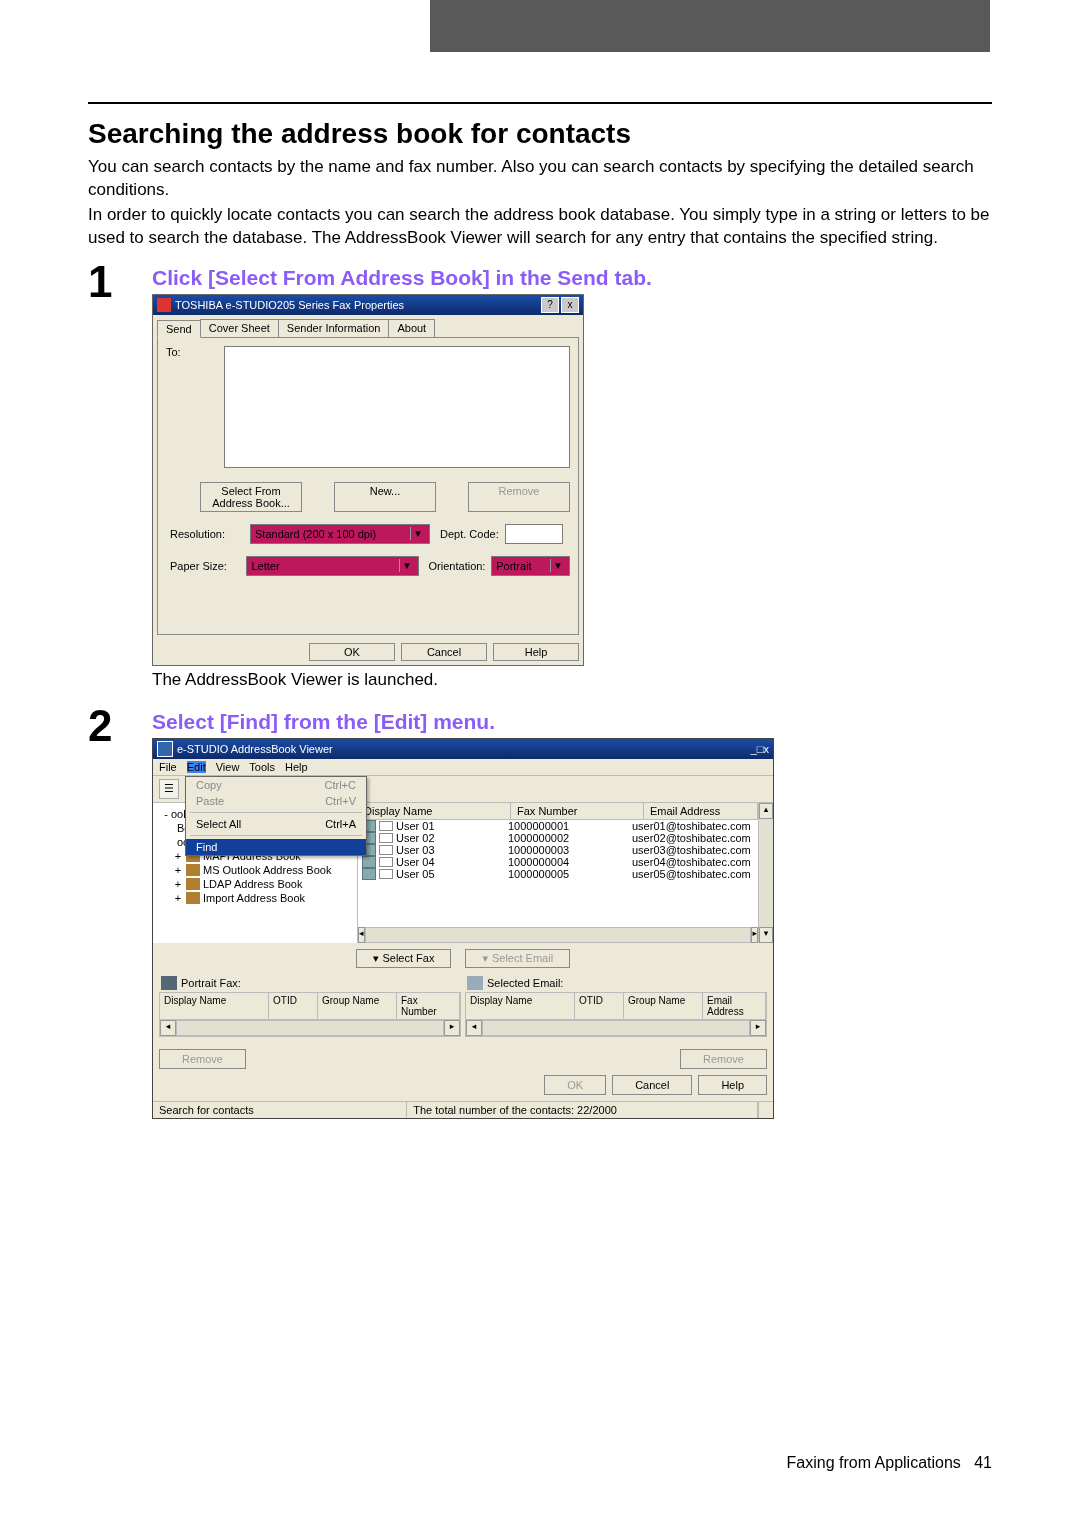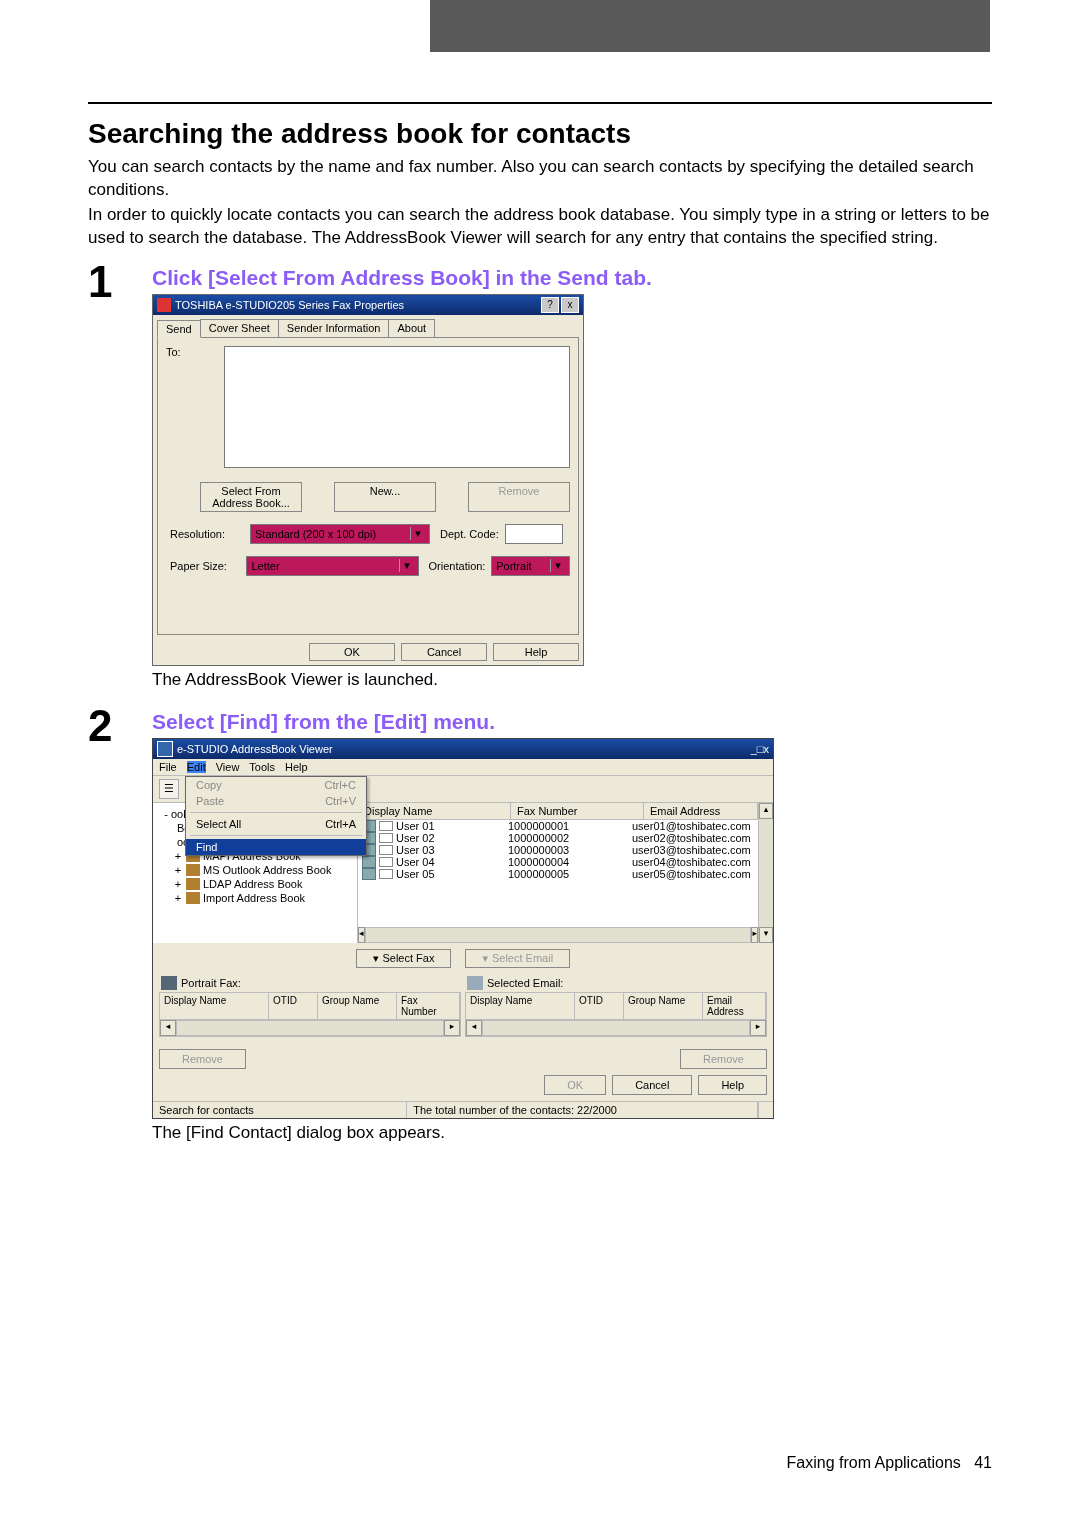--- a/index.html
+++ b/index.html
@@ -526,21 +526,20 @@
             </div>
           </div>
 
           <div class="statusbar">
             <div class="cell">Search for contacts</div>
             <div class="cell" style="flex:1.4">The total number of the contacts: 22/2000</div>
             <div style="width:14px;border-left:1px solid #bbb;"></div>
           </div>
         </div>
 
-        <div class="step-note">The [Find Contact] dialog box appears.</div>
       </div>
     </div>
   </div>
 
   <div class="footer">
     <span>Faxing from Applications</span>&nbsp;&nbsp;&nbsp;<span>41</span>
   </div>
 </div>
 
 </body></html>

